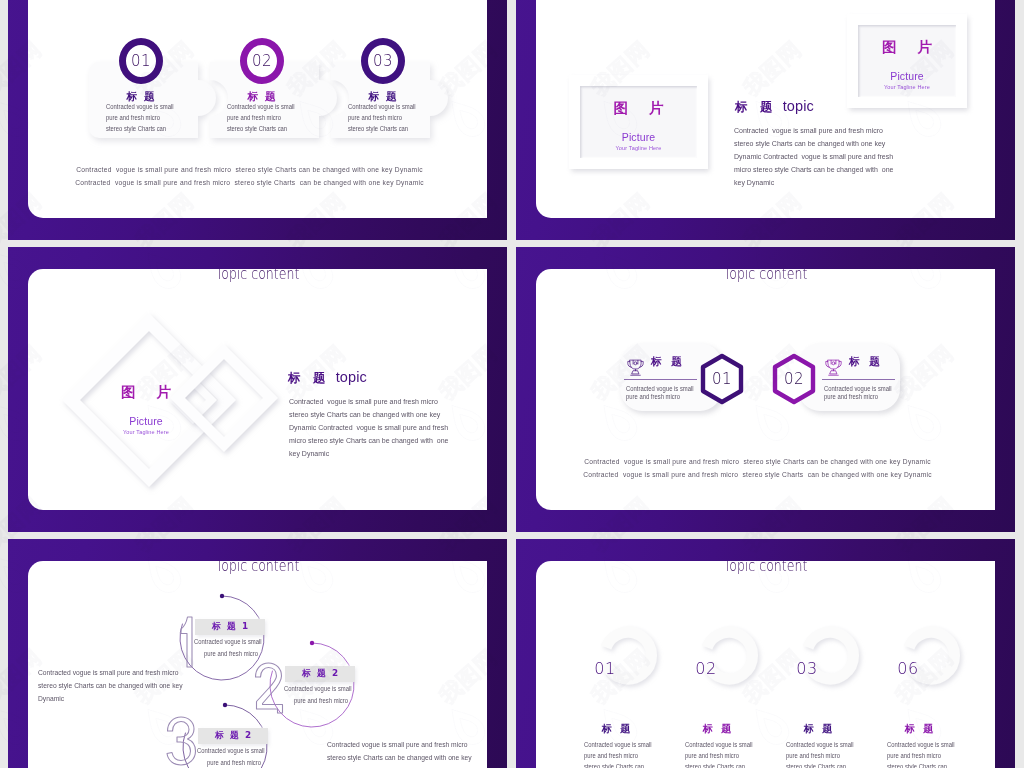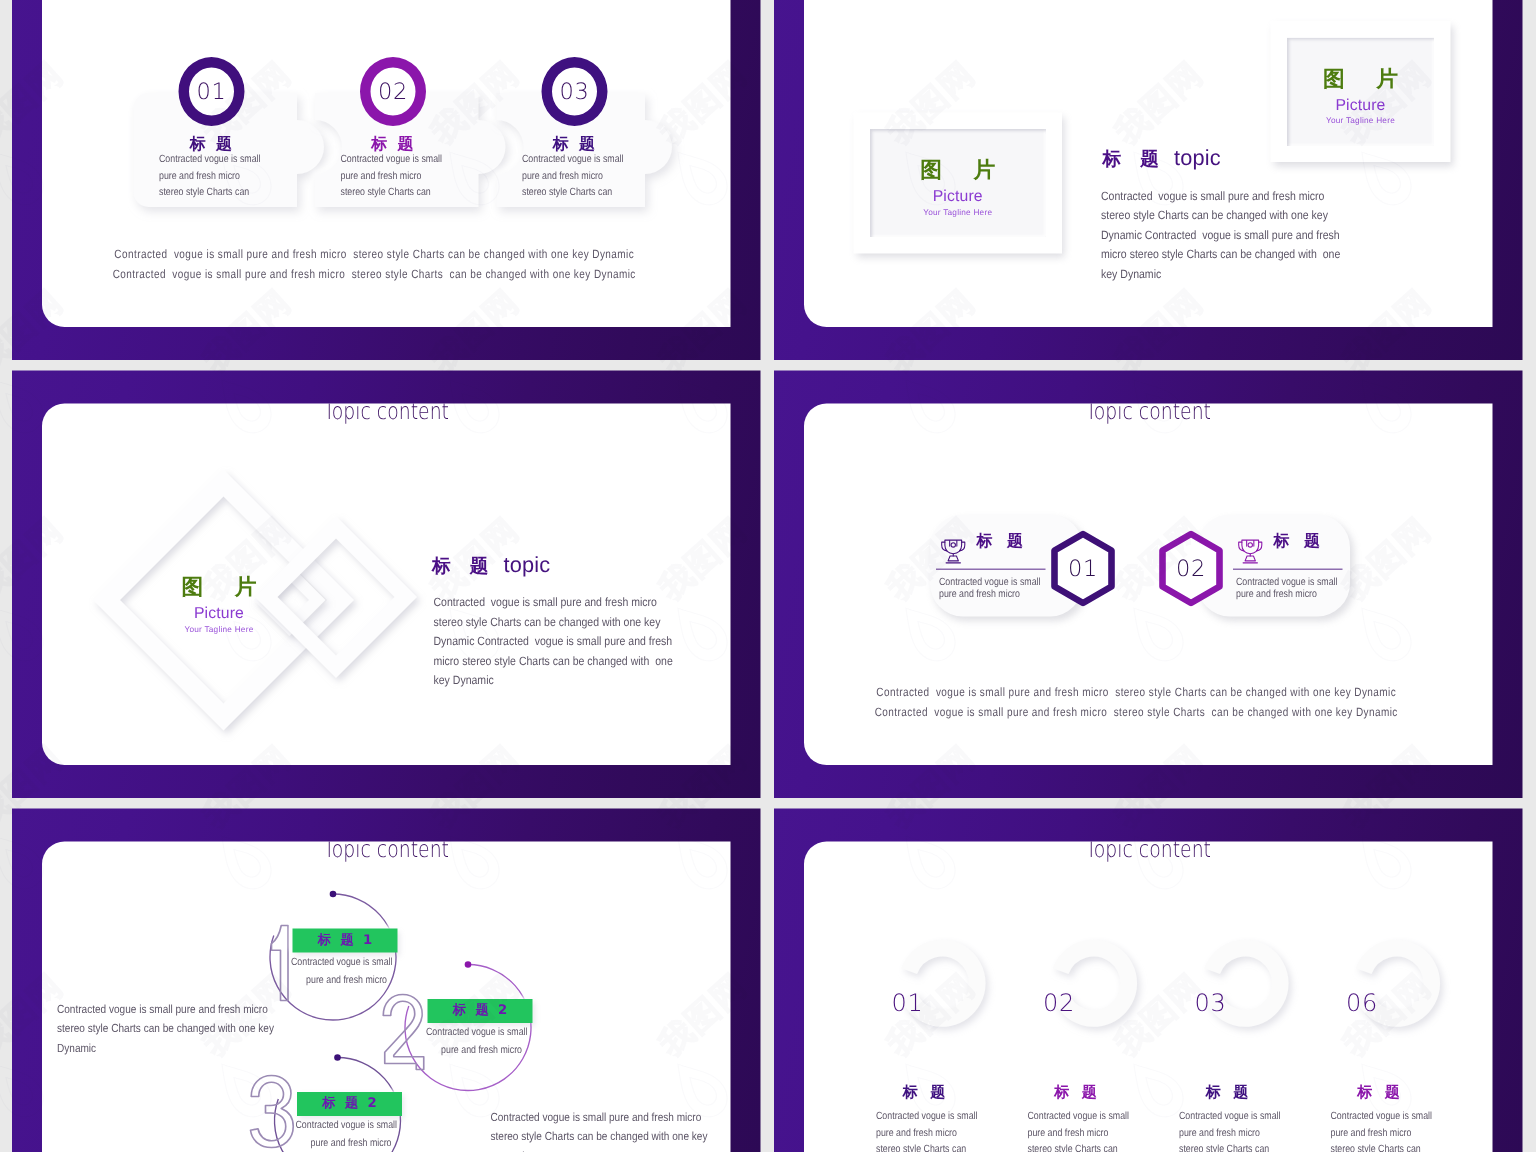--- a/index.html
+++ b/index.html
@@ -18,33 +18,33 @@
       transform:scaleX(.84);transform-origin:left top;}
   .bt>div{line-height:11px;height:11px;color:#5c5566;font-size:7px;white-space:pre;}
   .ftr{position:absolute;width:100%;font-size:0;line-height:0;
        transform:scaleX(.832);transform-origin:center top;}
 
   .pframe{position:absolute;background:#ffffff;box-sizing:border-box;padding:11px;
       box-shadow:2.2px 3.2px 5px rgba(148,148,165,.32), -1.8px -2px 4px rgba(255,255,255,1);}
   .pinner{width:100%;height:100%;background:#f7f7f9;
       box-shadow:inset 1.4px 1.4px 2px rgba(176,176,190,.45), inset -1px -1px 1.6px rgba(255,255,255,.9);
       display:flex;flex-direction:column;align-items:center;justify-content:center;padding-top:8px;box-sizing:border-box;}
-  .pcn{font-size:14.5px;letter-spacing:8px;text-indent:8px;font-weight:700;color:#4d7c0f;
+  .pcn{font-size:14.5px;letter-spacing:8px;text-indent:8px;font-weight:700;color:#a21caf;
       font-family:"DejaVu Sans",sans-serif;line-height:17px;}
-  .pen{font-size:10.5px;color:#8b3bd1;line-height:12px;margin-top:2px;letter-spacing:.1px;}
+  .pen{font-size:10.5px;color:#8b3bd1;line-height:12px;margin-top:14px;letter-spacing:.1px;}
   .ptl{font-size:5.5px;color:#9a52d9;line-height:8px;margin-top:1px;letter-spacing:.15px;}
   .htitle{position:absolute;white-space:nowrap;}
   .ring{position:absolute;width:72px;height:79px;}
   .rnum{position:absolute;top:99px;width:34px;text-align:center;font-size:16px;
       line-height:18px;font-family:"DejaVu Sans",sans-serif;font-weight:300;color:#4a127e;
       letter-spacing:.5px;}
   .s6ttl{position:absolute;top:162px;width:64px;text-align:center;font-size:10px;
       line-height:12px;letter-spacing:2.4px;text-indent:2.4px;font-weight:700;
       font-family:"DejaVu Sans",sans-serif;}
-  .t5box{position:absolute;height:16px;width:70px;background:#22c55e;
+  .t5box{position:absolute;height:16px;width:70px;background:#e5e5e5;
       display:flex;align-items:center;justify-content:center;
       box-shadow:1.5px 2px 3.5px rgba(165,165,180,.22), -1.5px -1.5px 3px rgba(255,255,255,.95);}
   .t5{font-size:8.8px;letter-spacing:1.6px;text-indent:1.6px;font-weight:700;
       font-family:"DejaVu Sans",sans-serif;color:#6b18b0;white-space:nowrap;}
   .tight5>div{line-height:11.6px;height:11.6px;}
   .para5{transform:scaleX(.86)!important;}
   .para5>div{line-height:13px;height:13px;font-size:7.8px!important;}
   .hxcard{position:absolute;background:#fbfbfc;border-radius:22px;
       box-shadow:2.5px 3px 5px rgba(155,155,170,.3), -2px -2px 4px rgba(255,255,255,.95);}
   .hxico{position:absolute;line-height:0;}

